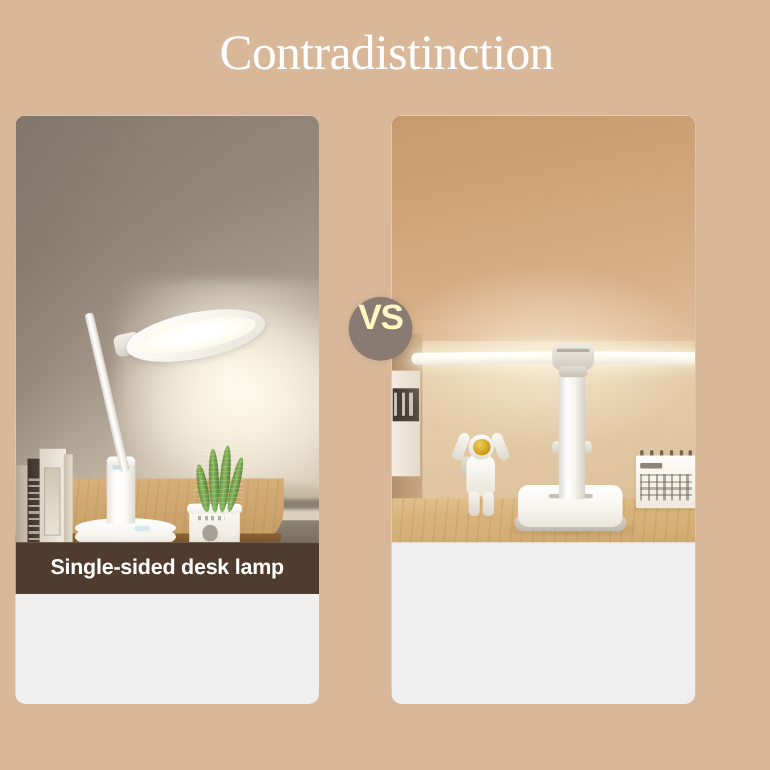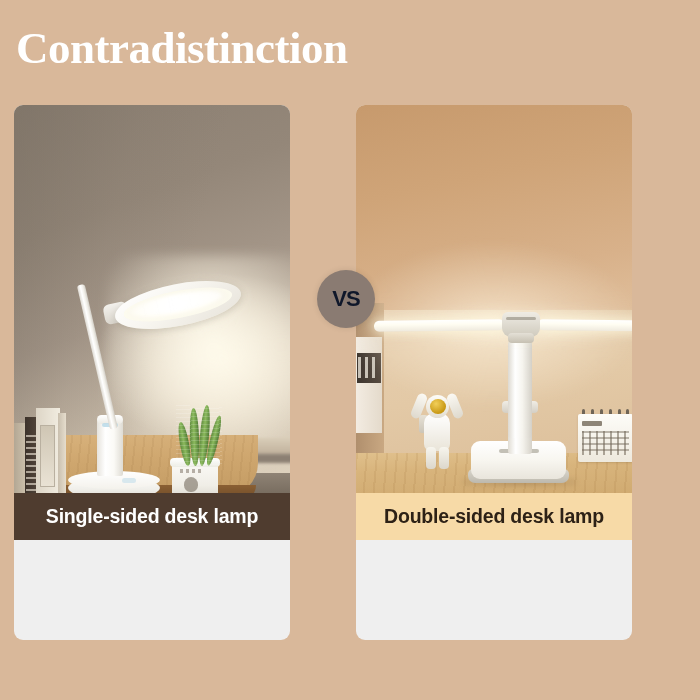--- a/index.html
+++ b/index.html
@@ -9,25 +9,25 @@
     background:#d9b89a;
     font-family:"Liberation Sans", sans-serif;
     overflow:hidden;
     position:relative;
   }
   .page{position:absolute;inset:0;}
 
   
   .title{
     position:absolute;
-    left:16px;right:0;top:22px;
-    text-align:left;
+    left:3px;right:0;top:22px;
+    text-align:center;
     color:#ffffff;
     font-family:"Liberation Serif", serif;
-    font-weight:bold;
+    font-weight:normal;
     font-size:45px;
     letter-spacing:-0.5px;
     line-height:52px;
     white-space:nowrap;
   }
 
   
   .panel{
     position:absolute;
     top:105px;
@@ -66,22 +66,22 @@
   }
   .blurb-left .blurb-text{color:#3c2b1d;}
   .blurb-right .blurb-text{color:#f5a314;font-size:19px;line-height:27px;}
 
   
   .vs{
     position:absolute;
     left:317px;top:270px;
     width:58px;height:58px;border-radius:50%;
     background:#8a7b72;
-    display:flex;align-items:center;justify-content:center;
-    color:#0f172a;font-weight:bold;font-size:22px;
+    display:flex;align-items:flex-start;justify-content:center;
+    color:#fef9c3;font-weight:bold;font-size:32px;
     letter-spacing:-1px;
     z-index:30;
     box-shadow:0 0 6px rgba(0,0,0,0.10);
   }
 
   
   .sc{position:absolute;inset:0;}
   .L-wall{
     position:absolute;left:0;top:0;width:100%;height:100%;
     background:
@@ -575,23 +575,20 @@
         <div class="R-armcol"></div>
         <div class="R-barglow"></div>
         <div class="R-barL"></div>
         <div class="R-barR"></div>
         <div class="R-hub"></div>
         <div class="R-hubline"></div>
         <div class="R-hub2"></div>
       </div>
     </div>
 
-    <div class="caption caption-right">
-      <span>Double-sided desk lamp</span>
-    </div>
 
   </div>
 
   <div class="vs">
     <span>VS</span>
   </div>
 
 </div>
 
 </body></html>

